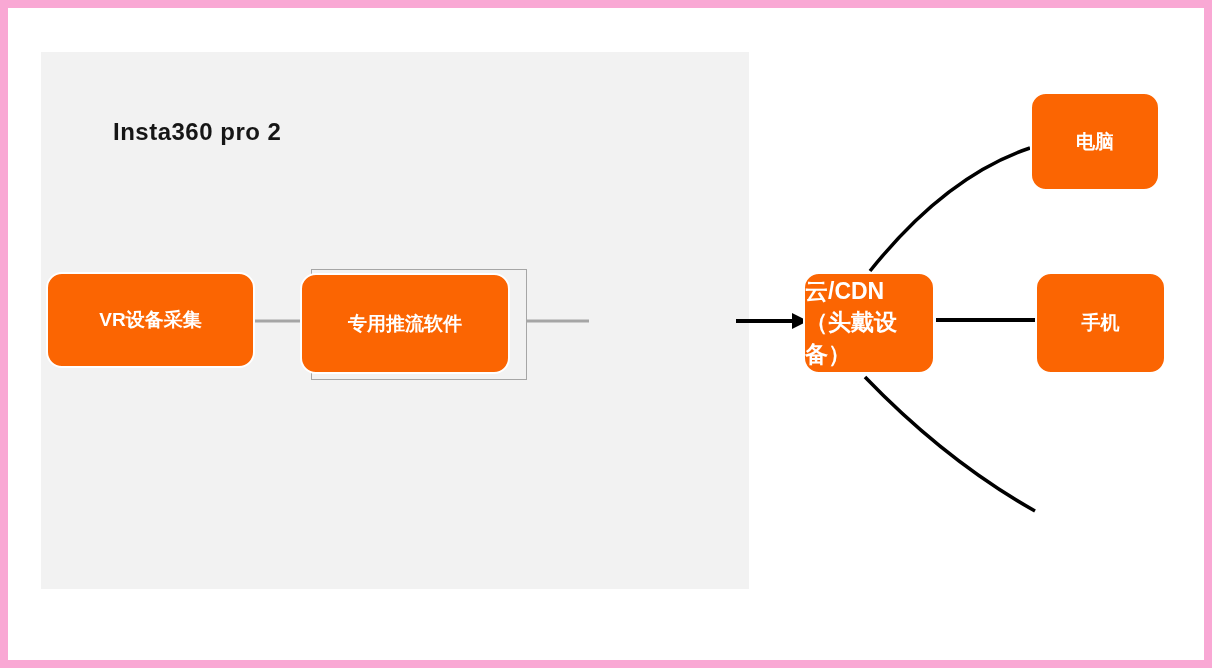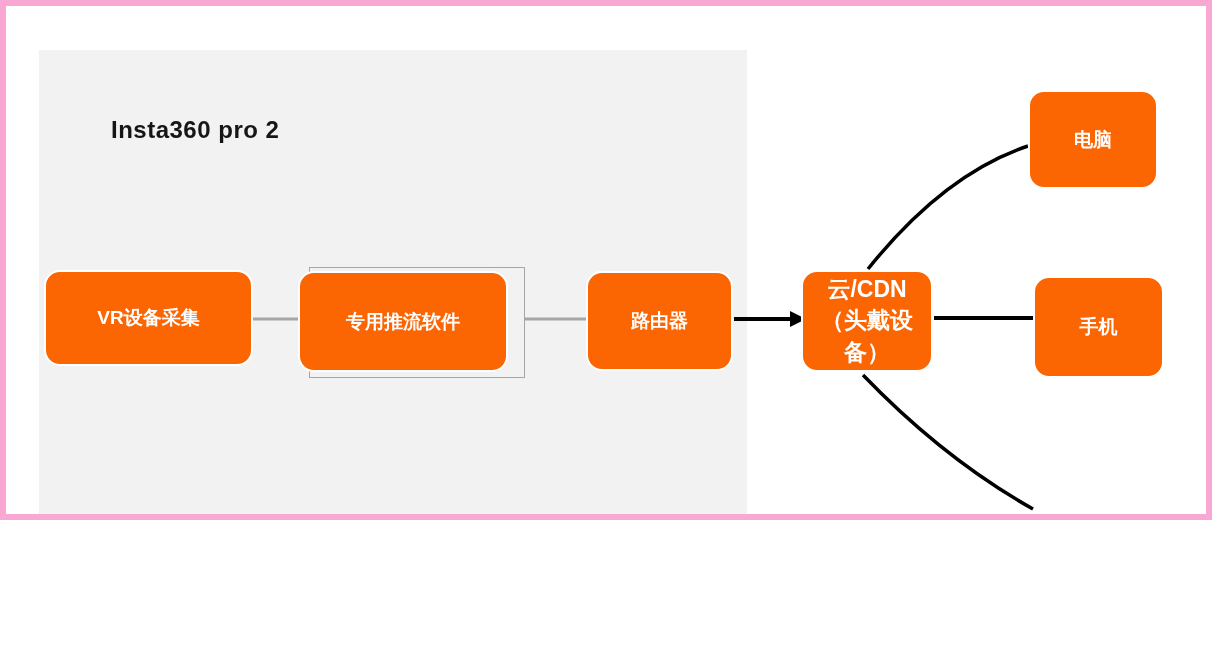--- a/index.html
+++ b/index.html
@@ -1,20 +1,20 @@
 <!DOCTYPE html>
 <html><head>
 <meta charset="utf-8">
 <style>
   html,body{margin:0;padding:0;background:#fff;}
   #canvas{
     position:relative;
-    width:1212px;height:520px;
+    width:1212px;height:668px;
     box-sizing:border-box;
-    border:6px solid #f9a8d4;
+    border:8px solid #f9a8d4;
     background:#ffffff;
     font-family:"Liberation Sans","DejaVu Sans",sans-serif;
     overflow:hidden;
   }
   #gray-panel{
     position:absolute;left:33px;top:44px;width:708px;height:537px;
     background:#f2f2f2;
   }
   #diagram-title{
     position:absolute;left:105px;top:110px;
@@ -23,30 +23,30 @@
   }
   .node{
     position:absolute;
     background:#fb6502;
     border:2px solid #ffffff;
     border-radius:16px;
     color:#ffffff;
     font-weight:bold;
     font-size:19px;
     display:flex;align-items:center;justify-content:center;
-    text-align:center;
+    text-align:left;
     box-sizing:border-box;
     line-height:1.35;
   }
   #node-vr-capture{left:38px;top:264px;width:209px;height:96px;}
   #node-push-software{left:292px;top:265px;width:210px;height:101px;}
   #node-router{left:580px;top:265px;width:147px;height:100px;}
   #node-cloud-cdn{left:795px;top:264px;width:132px;height:102px;font-size:23px;}
   #node-computer{left:1022px;top:84px;width:130px;height:99px;}
-  #node-phone{left:1027px;top:270px;width:131px;height:102px;}
+  #node-phone{left:1027px;top:264px;width:131px;height:102px;}
   #node-headset{left:1028px;top:462px;width:125px;height:100px;}
   #selection-rect{
     position:absolute;left:303px;top:261px;width:216px;height:111px;
     border:1px solid #a6a6a6;
     box-sizing:border-box;
     pointer-events:none;
   }
   #edges-svg{position:absolute;left:0;top:0;width:1212px;height:668px;}
 </style>
 </head>
@@ -77,23 +77,20 @@
   <div id="selection-rect"></div>
 
   <div class="node" id="node-vr-capture">
     <span>VR设备采集</span>
   </div>
 
   <div class="node" id="node-push-software">
     <span>专用推流软件</span>
   </div>
 
-  <div class="node" id="node-router">
-    <span>路由器</span>
-  </div>
 
   <div class="node" id="node-cloud-cdn">
     <span>
       <span>云/CDN</span><br>
       <span>（头戴设备）</span>
     </span>
   </div>
 
   <div class="node" id="node-computer">
     <span>电脑</span>

